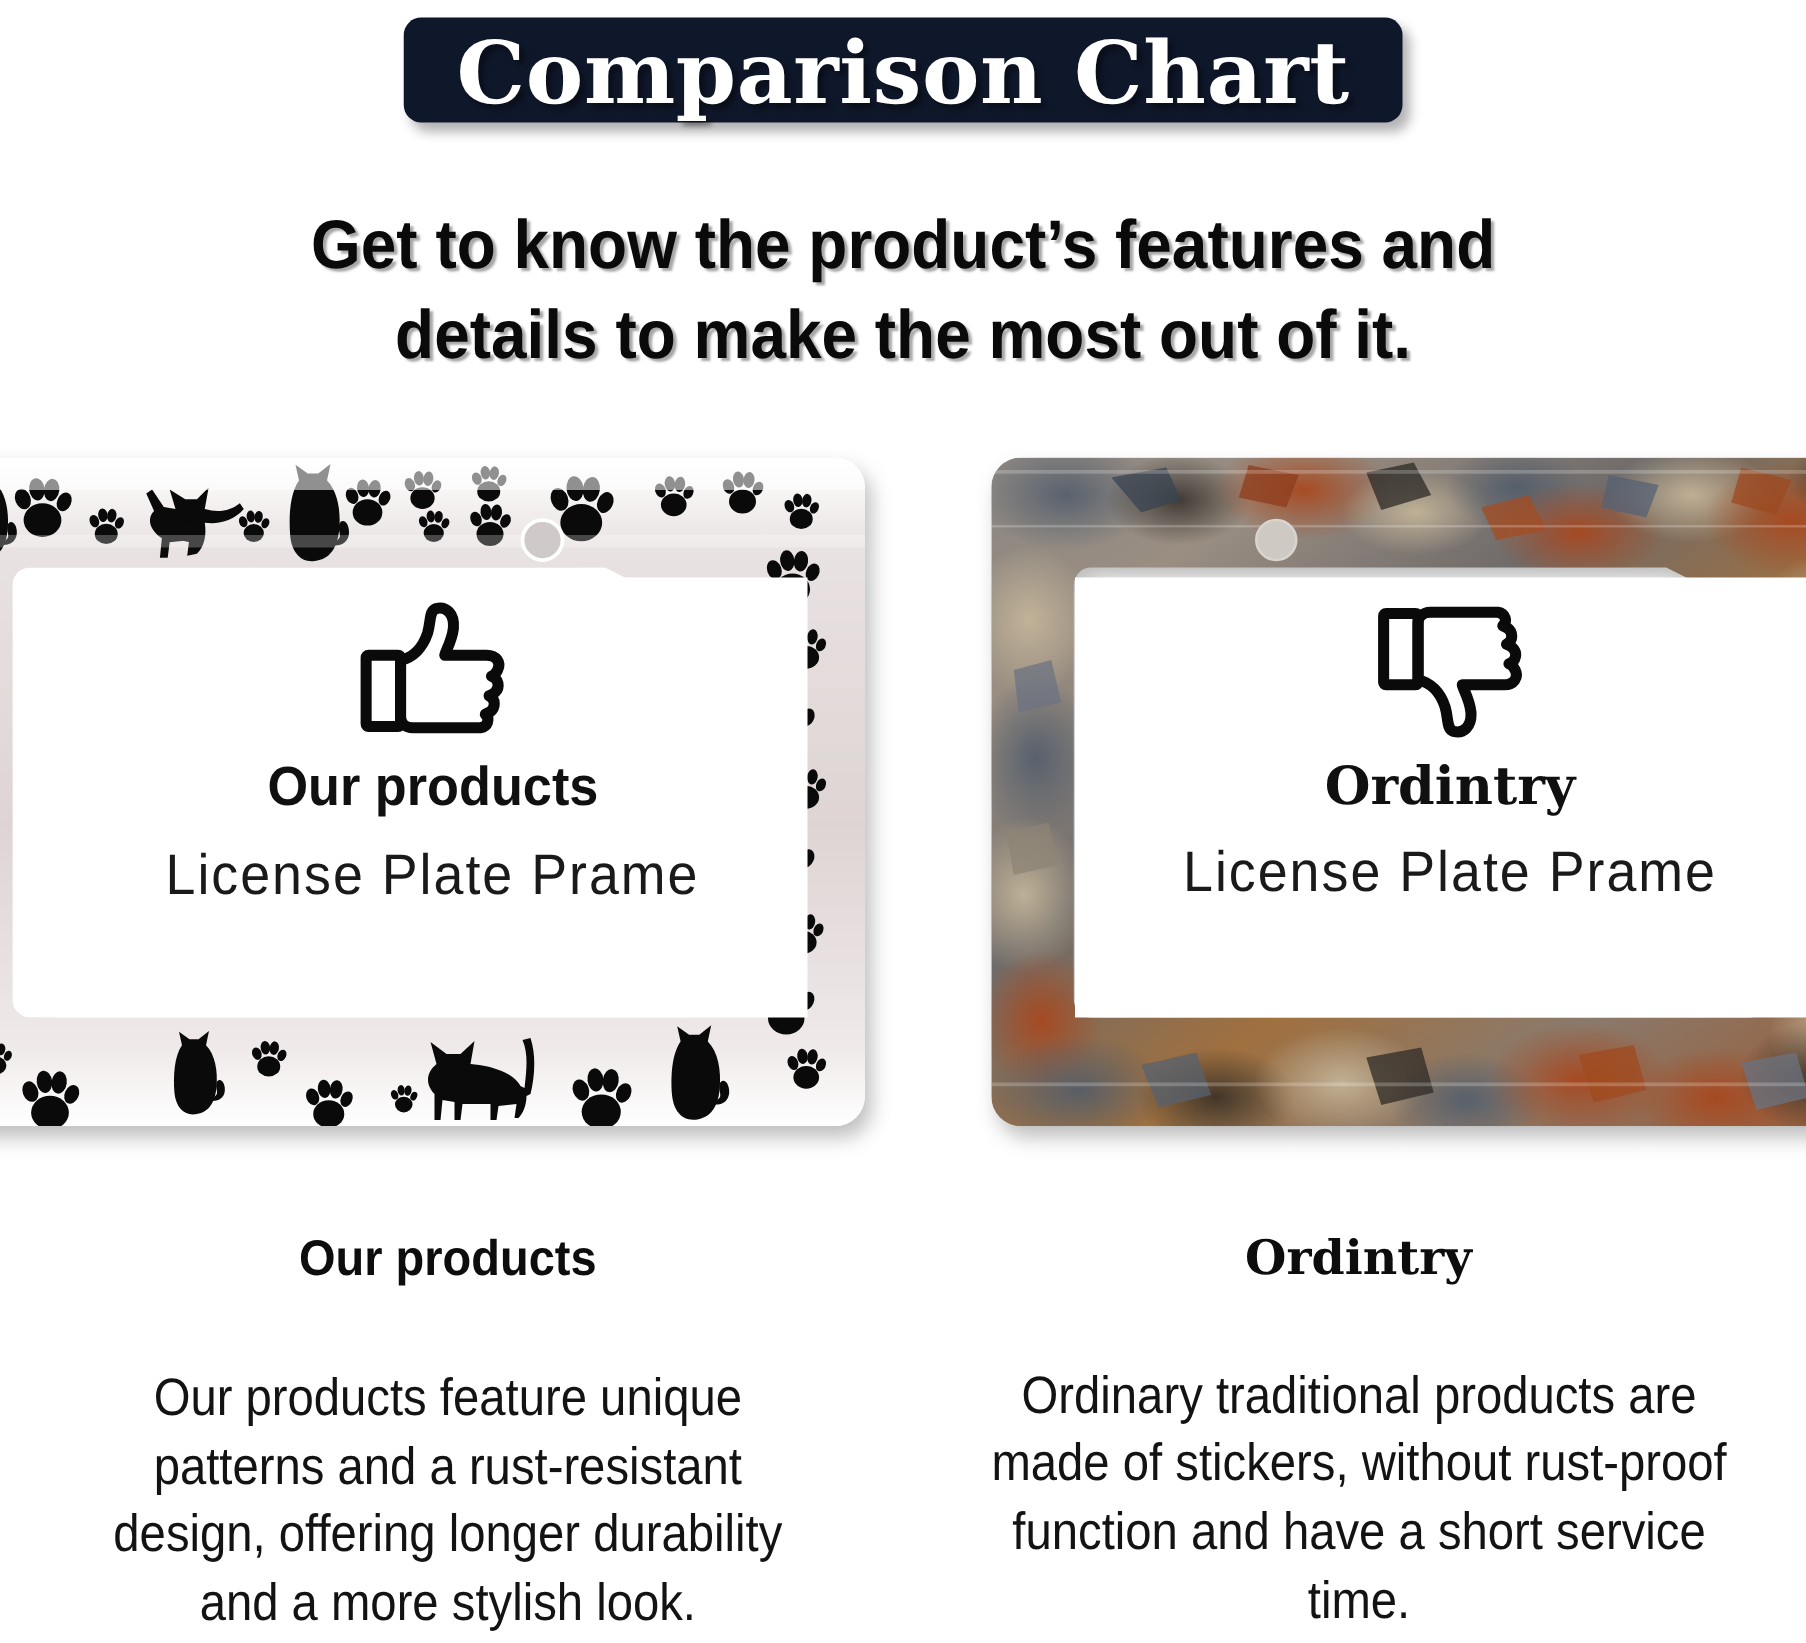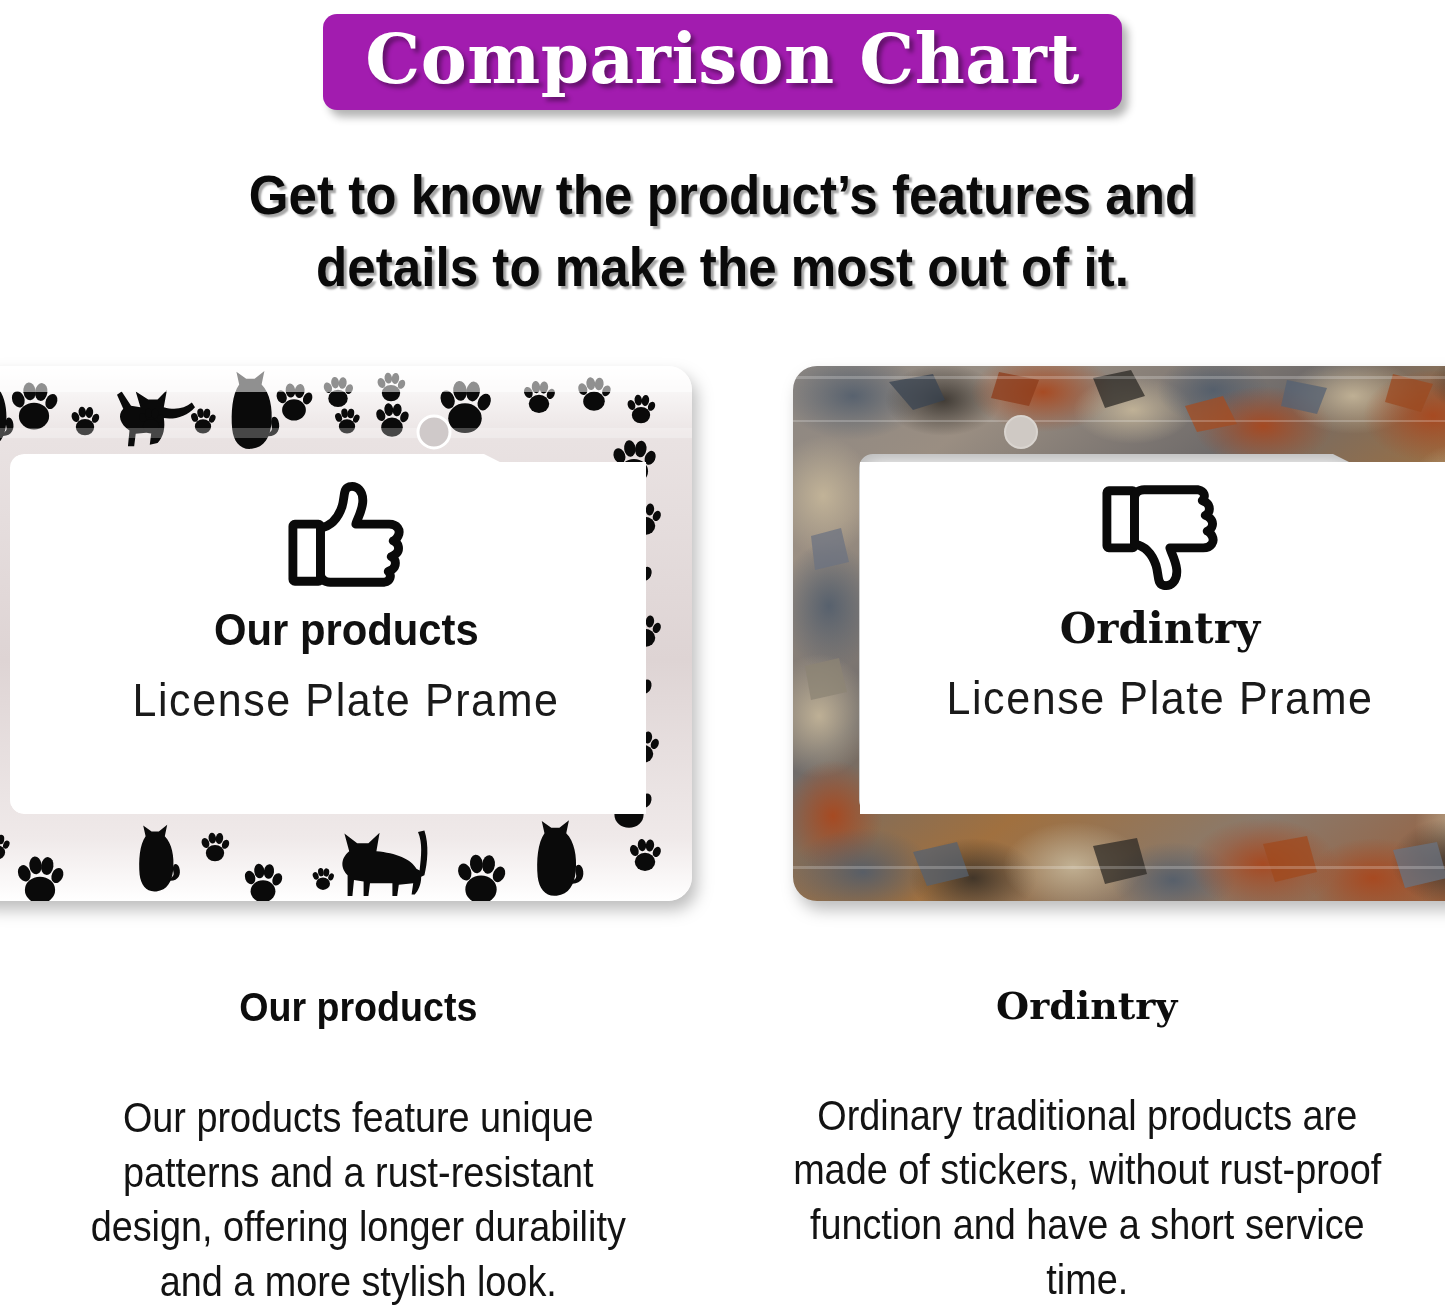--- a/index.html
+++ b/index.html
@@ -18,23 +18,23 @@
 
   
   #title-banner-wrap {
     position: absolute;
     left: 0; right: 0;
     top: 14px;
     display: flex;
     justify-content: center;
   }
   #title-banner {
-    background: #a21caf;
+    background: #0f172a;
     border-radius: 14px;
-    padding: 10px 42px 16px 42px;
+    padding: 10px 42px 4px 42px;
     box-shadow: 6px 7px 9px rgba(0,0,0,0.30);
     display: inline-block;
   }
   #title-text {
     font-family: "DejaVu Serif", "Liberation Serif", serif;
     font-weight: bold;
     font-size: 69px;
     line-height: 1.02;
     color: #ffffff;
     letter-spacing: 0.5px;

